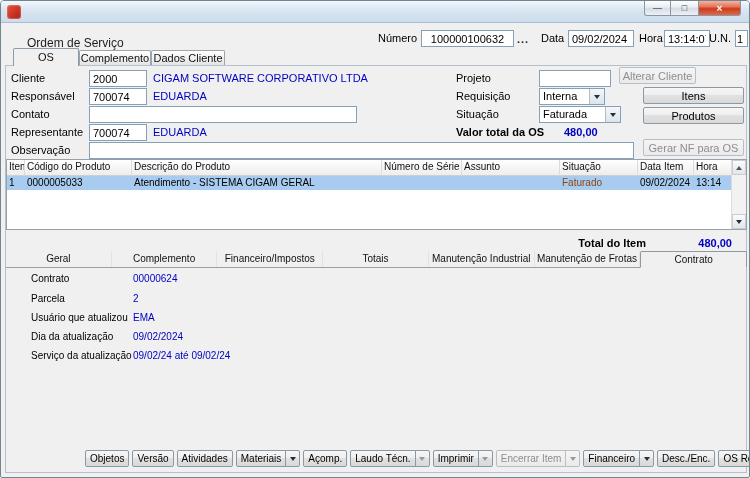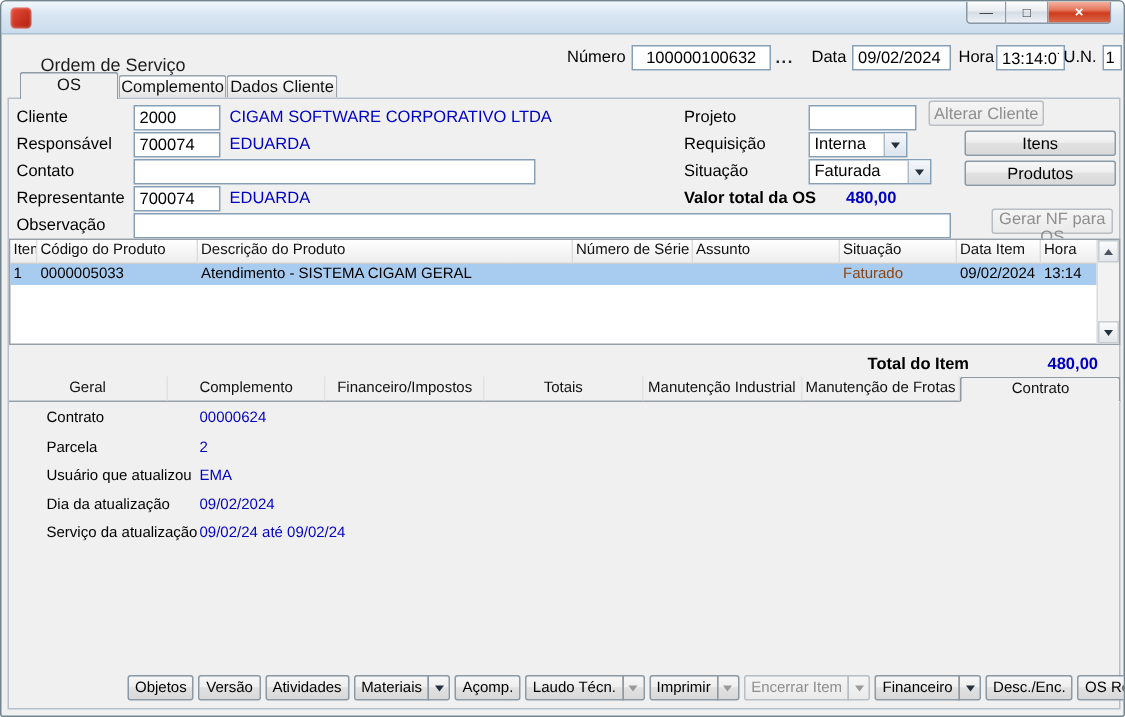--- a/index.html
+++ b/index.html
@@ -143,21 +143,21 @@
         <span class="tri"></span>
       </span>
   </div>
 
   <span class="lbl bold" style="left:455px;top:125px">Valor total da OS</span>
   <span class="lbl bold blue" style="left:563px;top:125px">480,00</span>
 
   <button class="btn dis" style="left:618px;top:66px;width:77px">Alterar Cliente</button>
   <button class="btn" style="left:642px;top:86px;width:101px">Itens</button>
   <button class="btn" style="left:642px;top:106px;width:101px">Produtos</button>
-  <button class="btn dis" style="left:660px;top:138px;width:81px">Gerar NF para OS</button>
+  <button class="btn dis" style="left:642px;top:138px;width:101px">Gerar NF para OS</button>
 
   <div class="grid">
     <div class="ghead">
       <div class="gh c0">Item</div>
       <div class="gh c1">Código do Produto</div>
       <div class="gh c2">Descrição do Produto</div>
       <div class="gh c3">Número de Série</div>
       <div class="gh c4">Assunto</div>
       <div class="gh c5">Situação</div>
       <div class="gh c6">Data Item</div>

